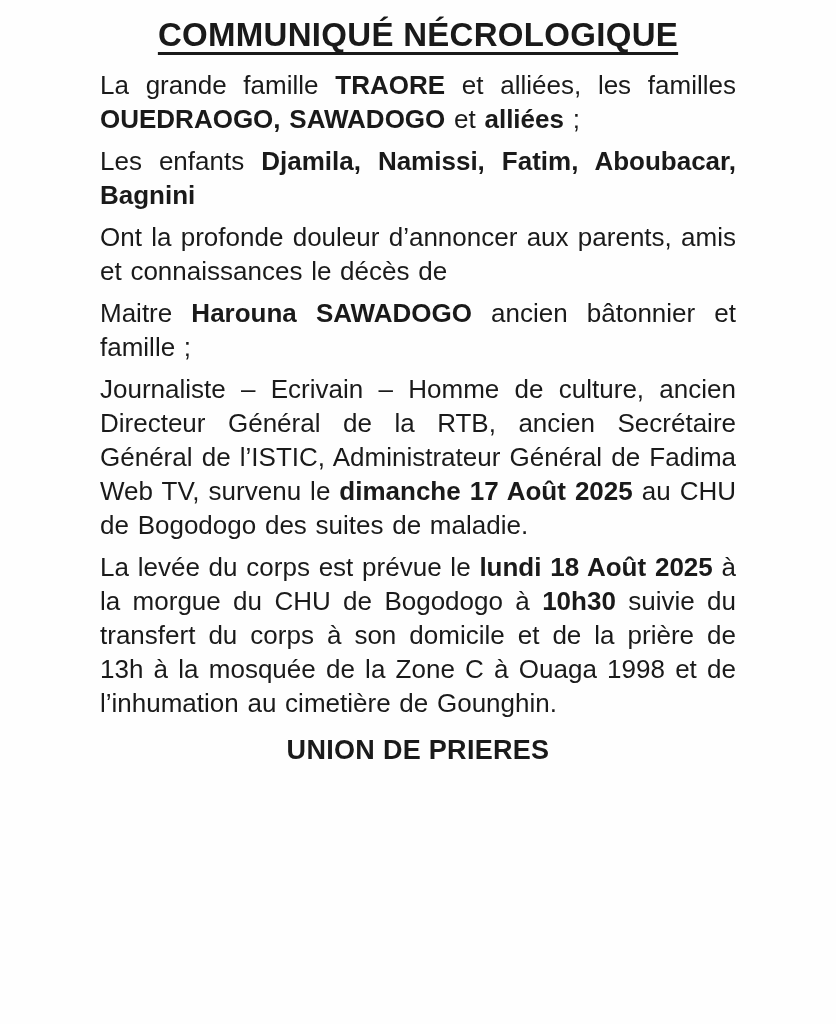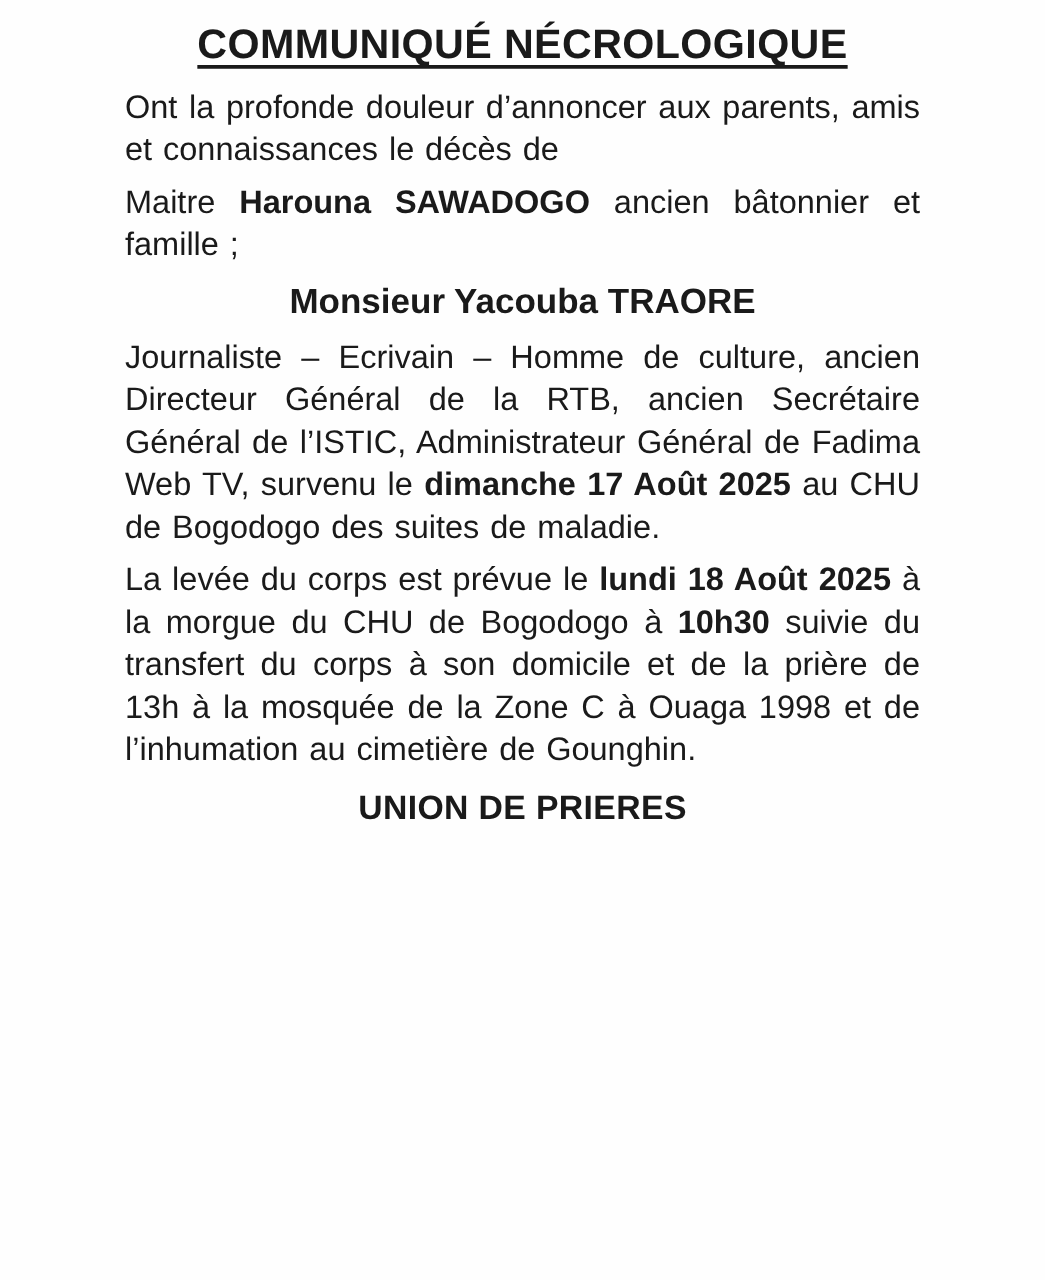--- a/index.html
+++ b/index.html
@@ -53,29 +53,30 @@
     text-align: center;
     letter-spacing: 0.3px;
   }
 </style>
 </head>
 <body>
 
 <div class="page">
   <h1 class="title">COMMUNIQUÉ NÉCROLOGIQUE</h1>
 
+  <p class="para"><span>La grande famille </span><span class="bold">TRAORE</span><span> et alliées, les familles </span><span class="bold">OUEDRAOGO, SAWADOGO</span><span> et </span><span class="bold">alliées</span><span> ;</span></p>
 
 
+  <p class="para"><span>Les enfants </span><span class="bold">Djamila, Namissi, Fatim, Aboubacar, Bagnini</span></p>
 
 
   <p class="para"><span>Ont la profonde douleur d’annoncer aux parents, amis et connaissances le décès de</span></p>
 
   <p class="para"><span>Maitre </span><span class="bold">Harouna SAWADOGO</span><span> ancien bâtonnier et famille ;</span></p>
 
-  <h2 class="name-heading">Monsieur Yacouba TRAORE</h2>
 
   <p class="para"><span>Journaliste – Ecrivain – Homme de culture, ancien Directeur Général de la RTB, ancien Secrétaire Général de l’ISTIC, Administrateur Général de Fadima Web TV, survenu le </span><span class="bold">dimanche 17 Août 2025</span><span> au CHU de Bogodogo des suites de maladie.</span></p>
 
 
   <p class="para"><span>La levée du corps est prévue le </span><span class="bold">lundi 18 Août 2025</span><span> à la morgue du CHU de Bogodogo à </span><span class="bold">10h30</span><span> suivie du transfert du corps à son domicile et de la prière de 13h à la mosquée de la Zone C à Ouaga 1998 et de l’inhumation au cimetière de Gounghin.</span></p>
 
   <div class="prayer-footer">UNION DE PRIERES</div>
 </div>
 
 </body></html>

